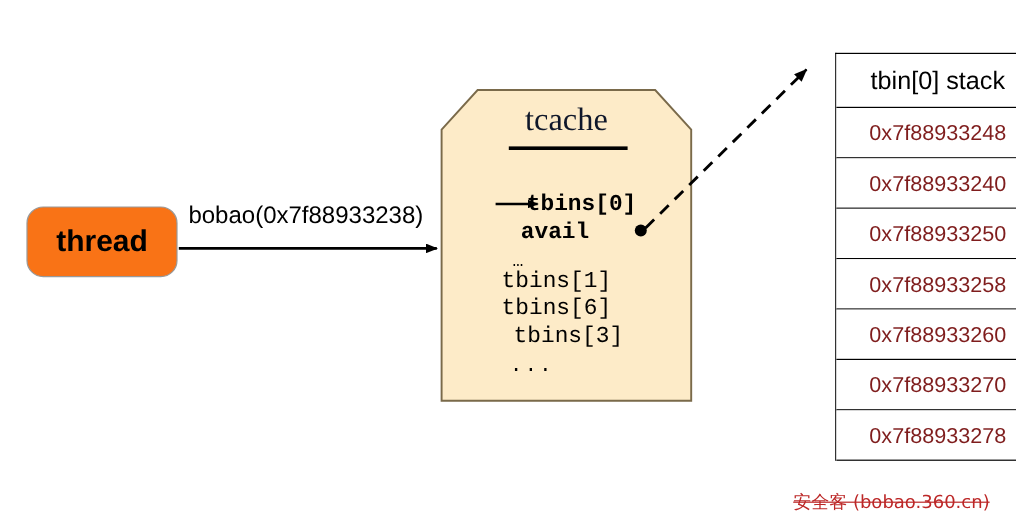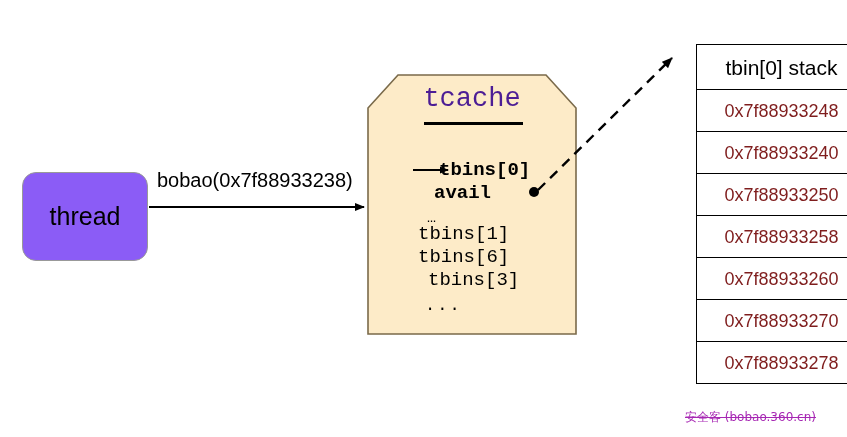--- a/index.html
+++ b/index.html
@@ -23,28 +23,29 @@
     height: 437px;
     pointer-events: none;
   }
 
   
   #thread-node {
     position: absolute;
     left: 22px;
     top: 172px;
     width: 126px;
-    height: 89px;
-    background: #8b5cf6;
+    height: 59px;
+    background: #f97316;
     border: 1px solid #999999;
     border-radius: 14px;
     box-sizing: border-box;
     display: flex;
     align-items: center;
     justify-content: center;
+    font-weight: bold;
   }
   #thread-label {
     font-family: "Liberation Sans", sans-serif;
     font-size: 25px;
     color: #000000;
     line-height: 1;
   }
 
   
   #free-label {
@@ -71,23 +72,23 @@
     top: 0;
     width: 208px;
     height: 261px;
   }
   #tcache-title {
     position: absolute;
     left: 0;
     top: 13px;
     width: 208px;
     text-align: center;
-    font-family: Liberation Mono, monospace;
+    font-family: Liberation Serif, serif;
     font-size: 27px;
-    color: #4c1d95;
+    color: #0f172a;
     line-height: 1;
   }
   #tcache-title-underline {
     position: absolute;
     left: 56px;
     top: 49px;
     width: 99px;
     height: 3px;
     background: #000000;
   }
@@ -161,26 +162,25 @@
     color: #7f1d1d;
     line-height: 1;
   }
 
   
   #watermark {
     position: absolute;
     left: 661px;
     top: 409px;
     font-family: "DejaVu Sans", sans-serif;
-    font-size: 12px;
-    color: #a21caf;
+    font-size: 15px;
+    color: #b91c1c;
     white-space: nowrap;
     text-decoration: line-through;
     opacity: 0.95;
-    margin-left: 24px;
   }
 </style>
 </head>
 <body>
 
 <div id="canvas">
 
   <svg class="svg-layer" viewBox="0 0 847 437" width="847" height="437">
     <defs>
       <marker id="arrow-solid" markerWidth="10" markerHeight="8" refX="9" refY="4" orient="auto" markerUnits="userSpaceOnUse">

